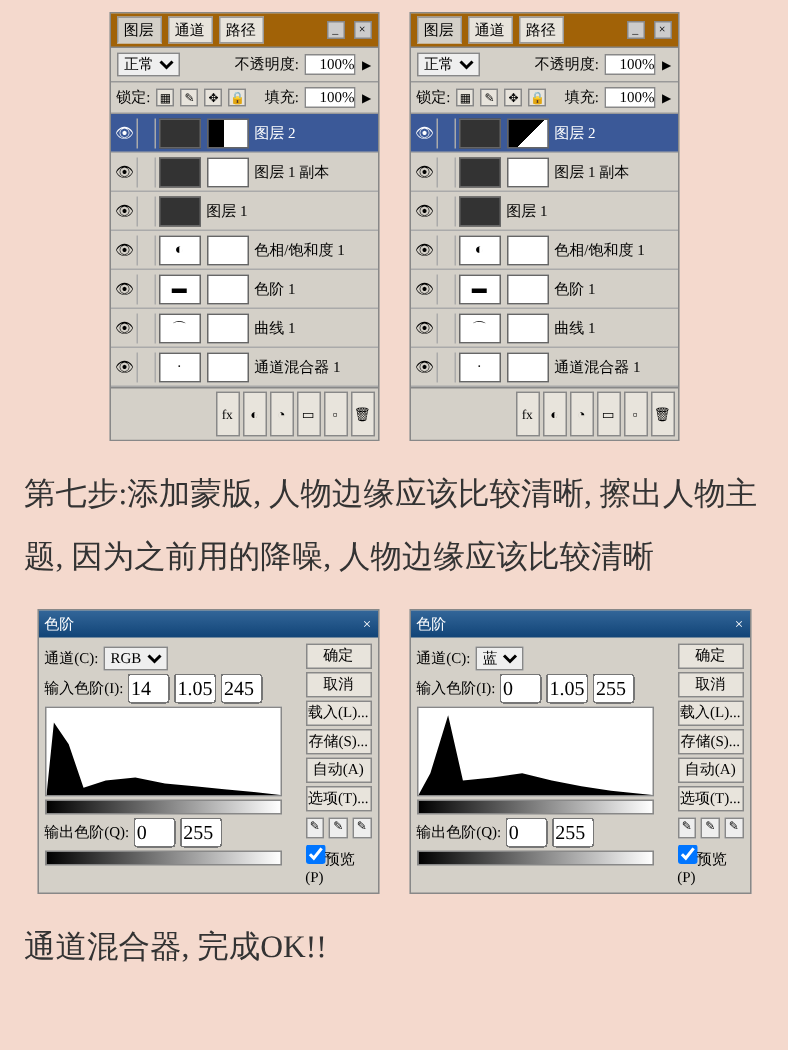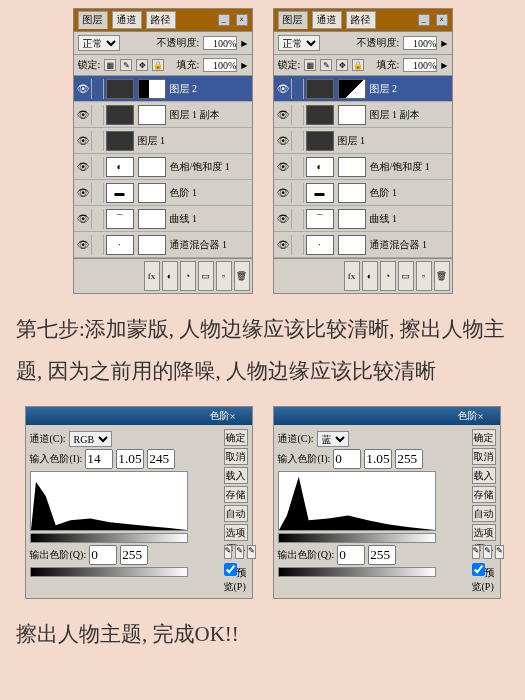--- a/index.html
+++ b/index.html
@@ -23,24 +23,24 @@
 .link{width:12px;height:20px;border-right:1px solid #aaa}
 .thumb{width:28px;height:20px;background:#333;border:1px solid #666;margin:0 2px}
 .thumb.mask{background:#fff}
 .thumb.mask2{background:linear-gradient(90deg,#000 40%,#fff 40%)}
 .thumb.adj{background:#fff;display:flex;align-items:center;justify-content:center;font-size:10px;color:#000}
 .lname{flex:1;font-size:10px;padding-left:2px}
 .panel-ftr{display:flex;padding:2px;gap:2px;background:#d4d0c8;border-top:1px solid #888}
 .fbtn{width:16px;height:30px;border:1px solid #888;background:#e8e4dc;display:flex;align-items:center;justify-content:center;font-size:9px}
 .instruction{font-size:21px;line-height:2;padding:14px 8px;color:#333}
 .levels{width:228px;background:#d4d0c8;border:1px solid #888;font-size:10px}
-.lv-hdr{display:flex;justify-content:flex-end;align-items:center;background:linear-gradient(#369,#147);color:#fff;padding:2px 16px}
+.lv-hdr{display:flex;justify-content:space-between;align-items:center;background:linear-gradient(#369,#147);color:#fff;padding:2px 4px}
 .lv-body{display:flex;padding:4px;gap:6px}
 .lv-main{flex:1}
-.lv-btns{width:24px;display:flex;flex-direction:column;gap:2px}
+.lv-btns{width:44px;display:flex;flex-direction:column;gap:2px}
 .lv-btn{height:17px;border:1px solid #888;background:#e8e4dc;font-size:10px;text-align:center;line-height:15px}
 .histo{width:158px;height:60px;background:#fff;border:1px solid #888;position:relative;margin:2px 0}
 .histo svg{width:100%;height:100%}
 .lv-row{display:flex;align-items:center;gap:3px;margin:2px 0}
 .lv-row input{width:28px}
 .picker{width:14px;height:14px;border:1px solid #888;background:#eee;font-size:8px;text-align:center}
 .preview{font-size:10px}
 .gradient{width:158px;height:10px;background:linear-gradient(90deg,#000,#fff);border:1px solid #888;margin:2px 0}
 </style>
 </head>
@@ -311,13 +311,13 @@
             <span class="picker">✎</span>
             <span class="picker">✎</span>
             <span class="picker">✎</span>
           </div>
       <label class="preview"><input type="checkbox" checked="" style=""><span>预览(P)</span></label>
     </div>
   </div>
 </div>
 </div>
 
-<div class="instruction">擦出人物主题, 完成OK!!</div>
+<div class="instruction">通道混合器, 完成OK!!</div>
 
 </body></html>

